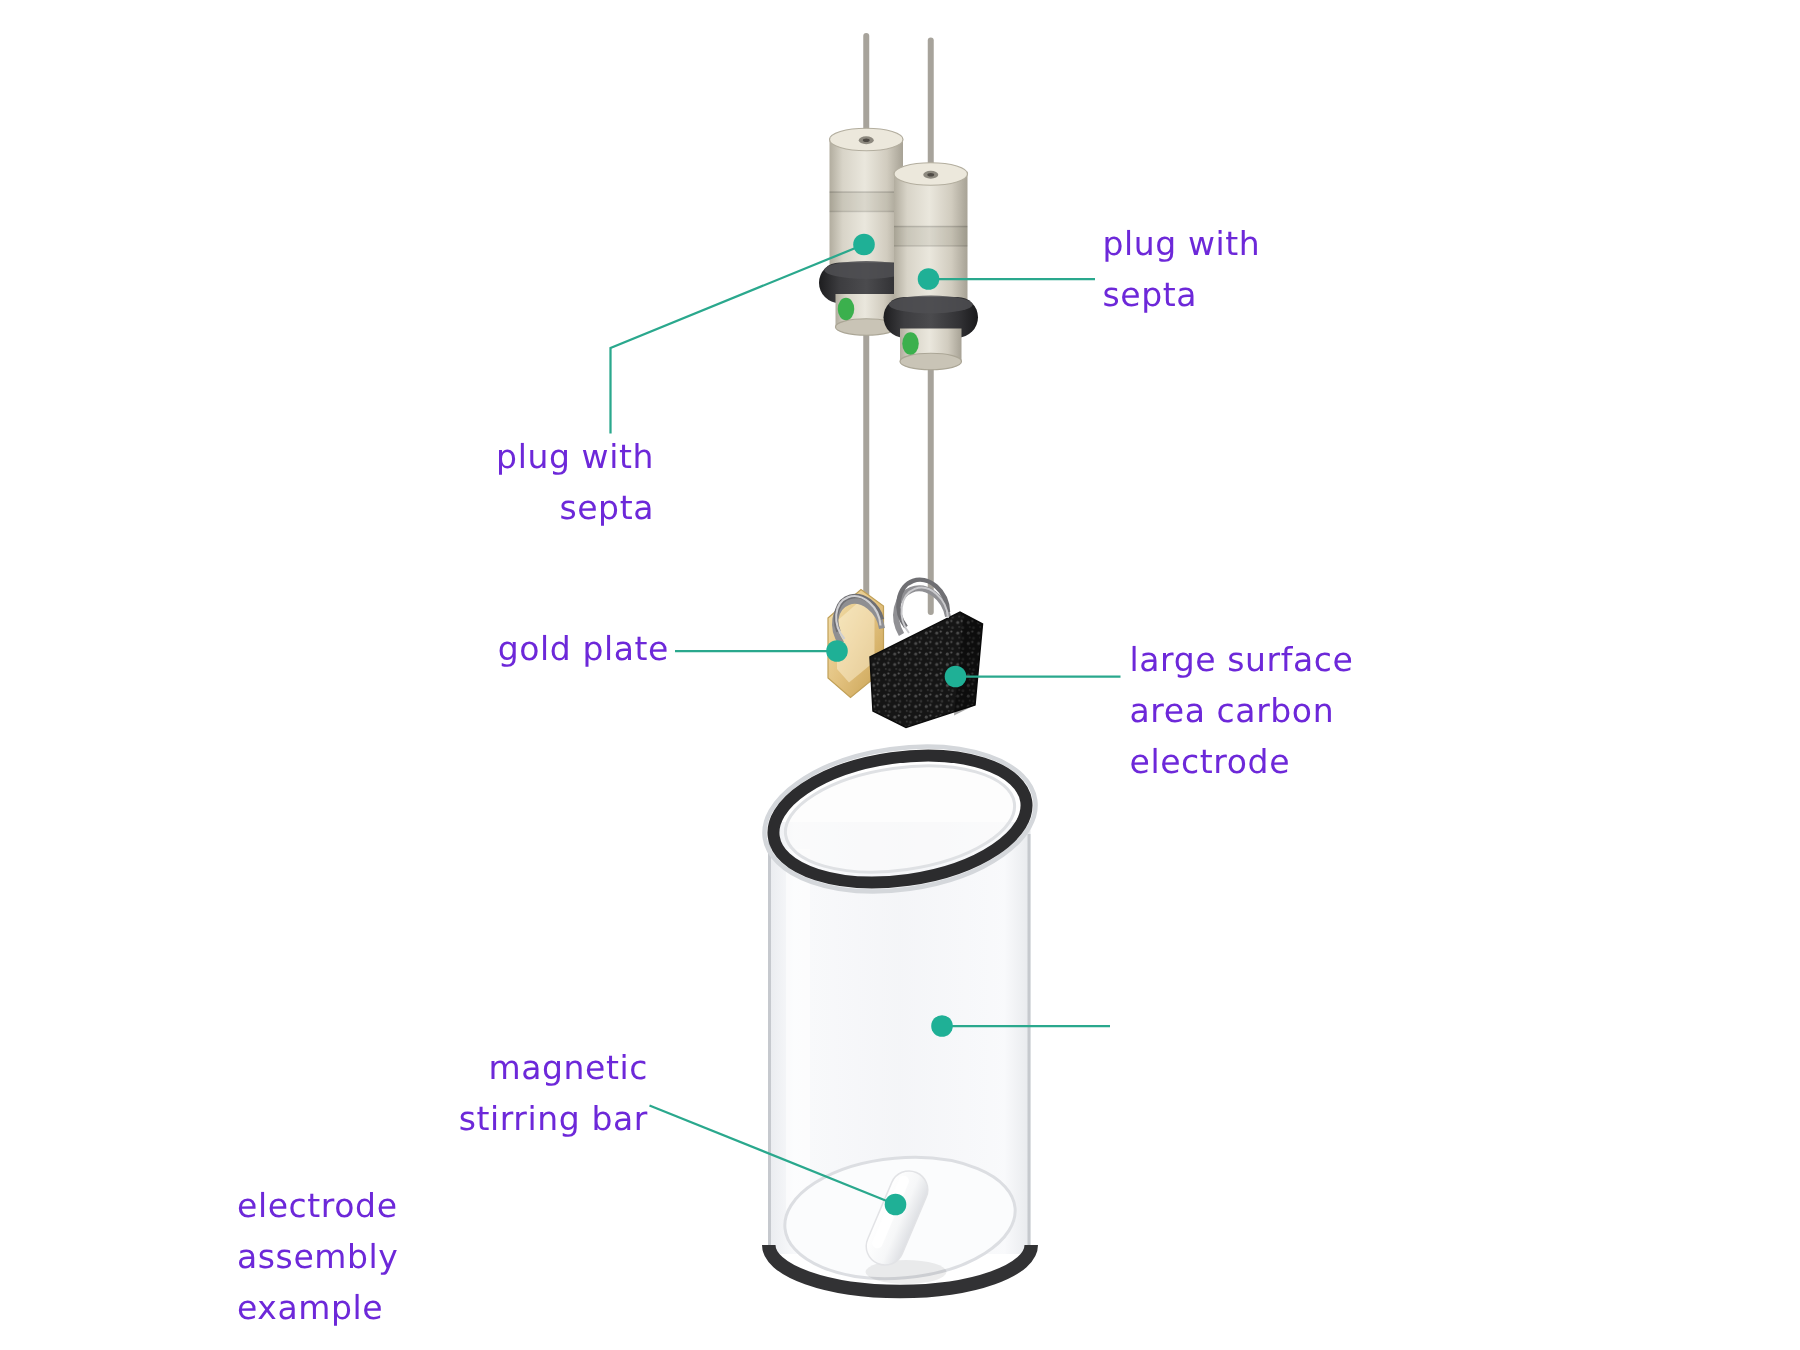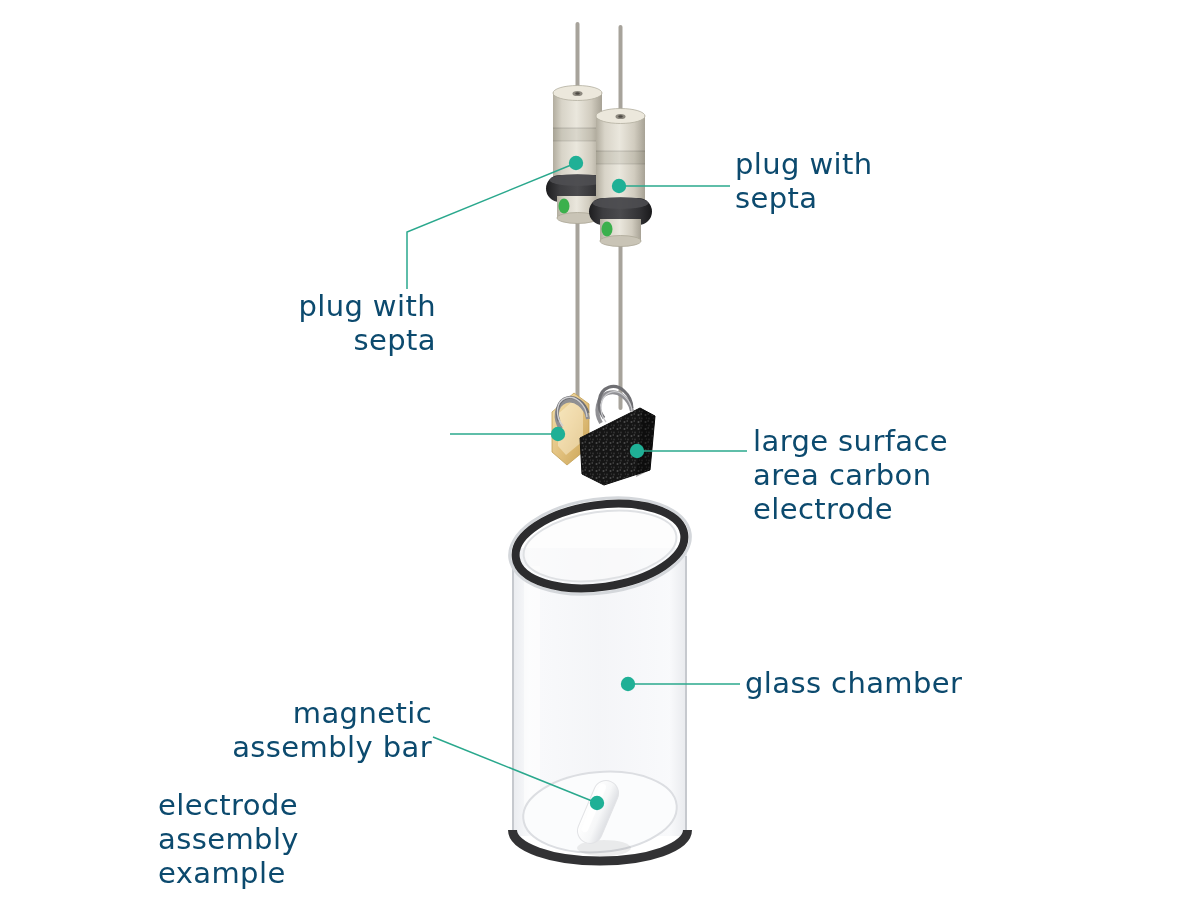--- a/index.html
+++ b/index.html
@@ -1,19 +1,19 @@
 <!DOCTYPE html>
 <html><head>
 <meta charset="utf-8">
 <style>
   html,body{margin:0;padding:0;background:#ffffff;}
   #stage{position:relative;width:1200px;height:900px;background:#ffffff;overflow:hidden;
          font-family:"DejaVu Sans","Liberation Sans",sans-serif;}
   #art{position:absolute;left:0;top:0;}
-  .lbl{position:absolute;color:#0c4a6e;font-size:29px;line-height:34px;
+  .lbl{position:absolute;color:#6d28d9;font-size:22px;line-height:34px;
        letter-spacing:0.4px;white-space:pre-line;}
   .r{text-align:right;}
   .l{text-align:left;}
   
   #lbl-plug-left      {left:186px; top:289px; width:250px;}
   #lbl-plug-right     {left:735px; top:147px; width:260px;}
   #lbl-gold-plate     {left:246px; top:417px; width:200px; text-align:right;}
   #lbl-carbon         {left:753px; top:396px; width:260px;margin-top:28px;}
   #lbl-glass-chamber  {left:745px; top:666px; width:300px;}
   #lbl-stirring-bar   {left:182px; top:696px; width:250px;}
@@ -162,26 +162,26 @@
       <circle cx="597" cy="803" r="7.2"></circle>
     </g>
   </svg>
 
   <div id="lbl-plug-left" class="lbl r">plug with
 septa</div>
 
   <div id="lbl-plug-right" class="lbl l">plug with
 septa</div>
 
+  <div id="lbl-gold-plate" class="lbl">gold plate</div>
 
   <div id="lbl-carbon" class="lbl l">large surface
 area carbon
 electrode</div>
 
-  <div id="lbl-glass-chamber" class="lbl l">glass chamber</div>
 
   <div id="lbl-stirring-bar" class="lbl r">magnetic
-assembly bar</div>
+stirring bar</div>
 
   <div id="lbl-caption" class="lbl l">electrode
 assembly
 example</div>
 </div>
 
 </body></html>

